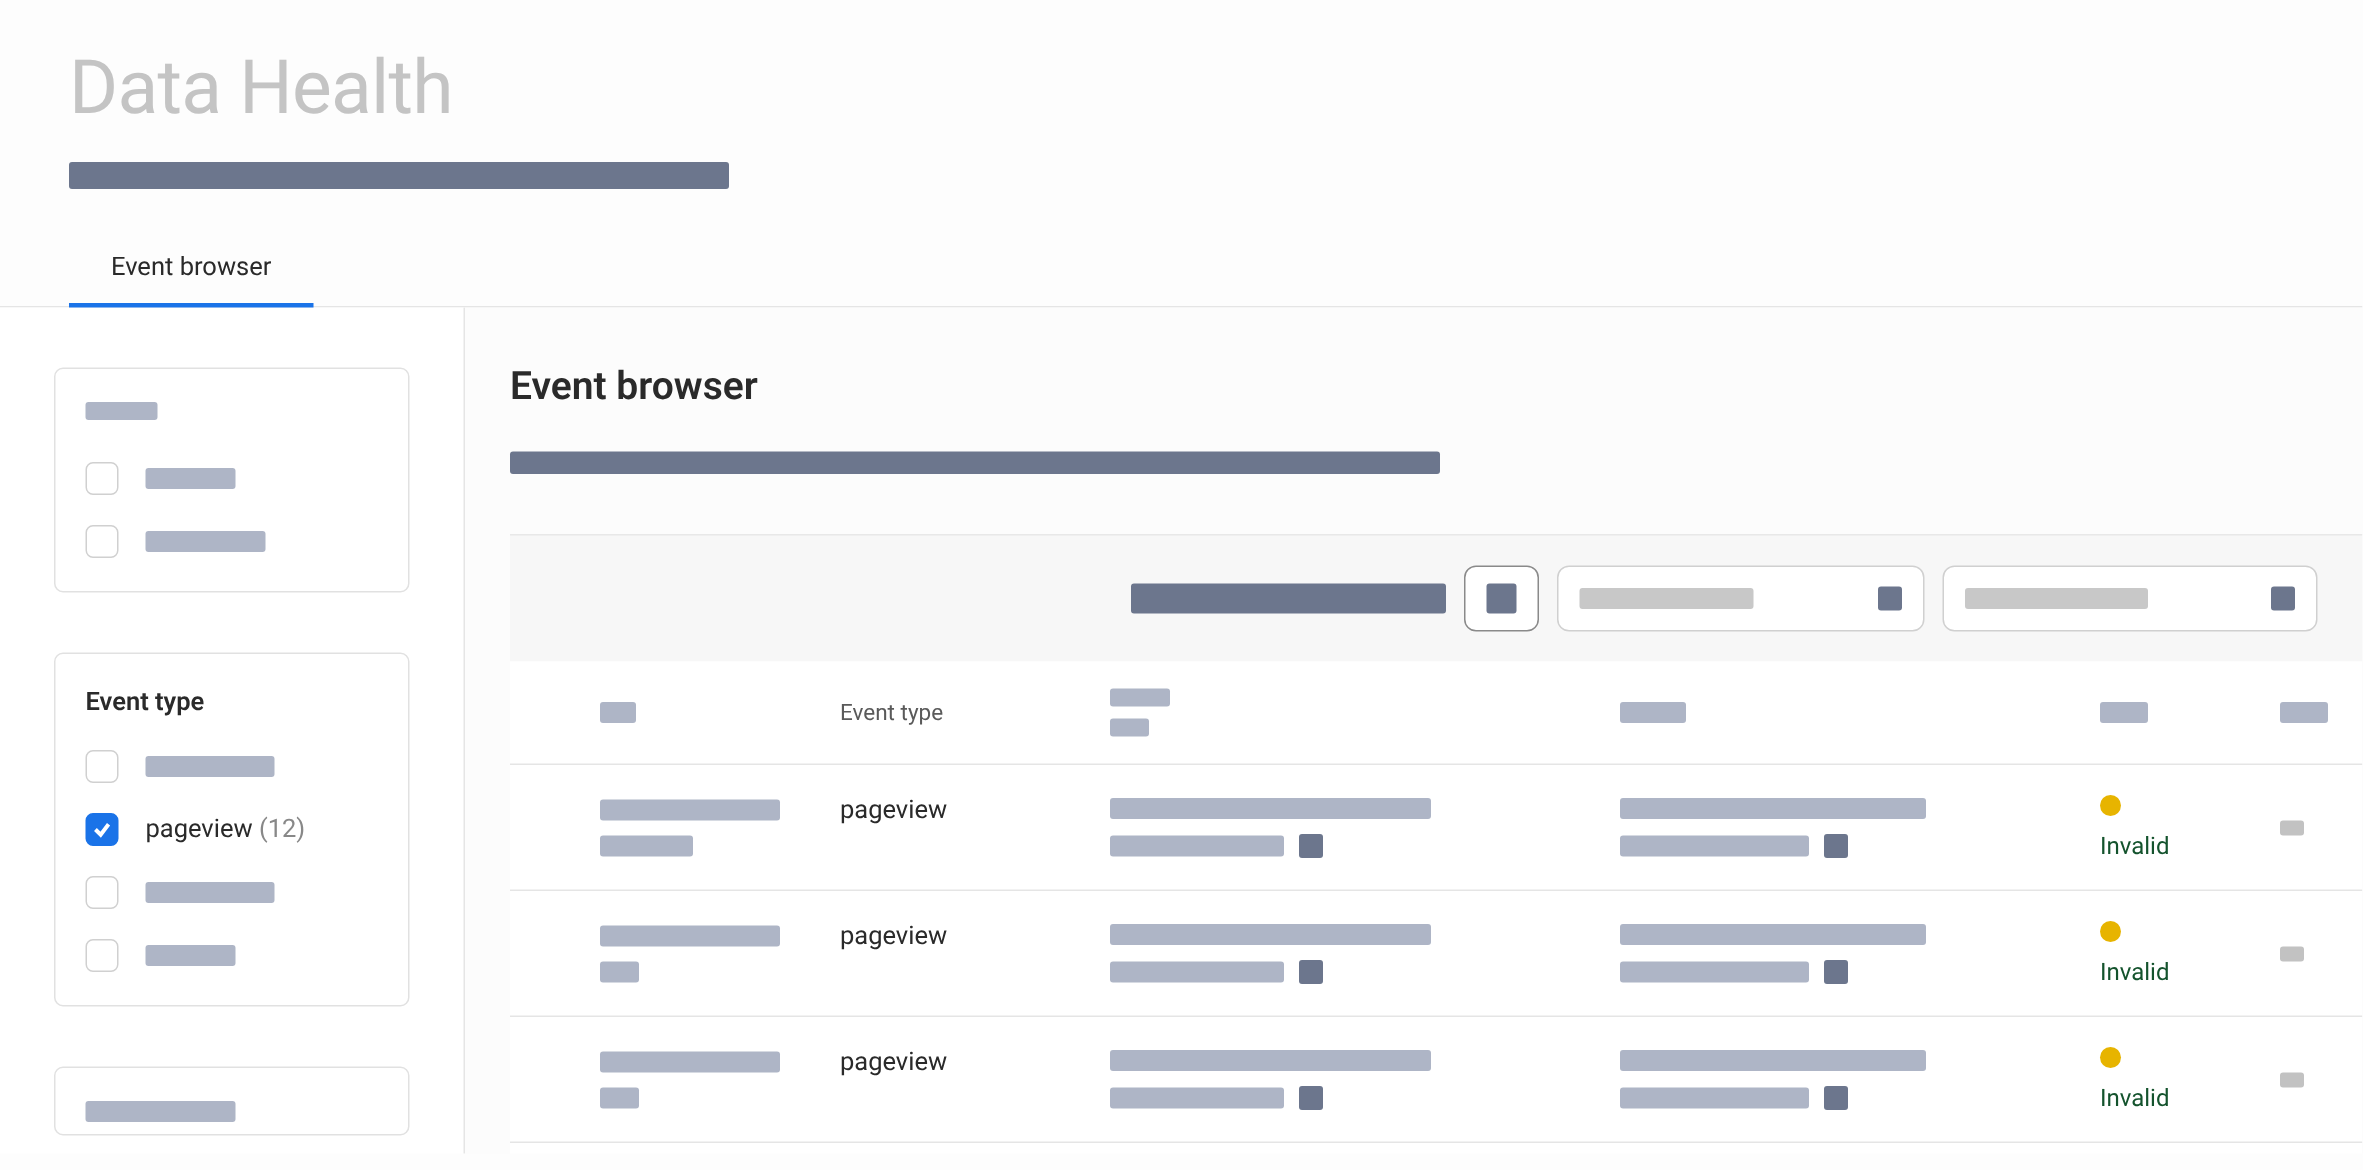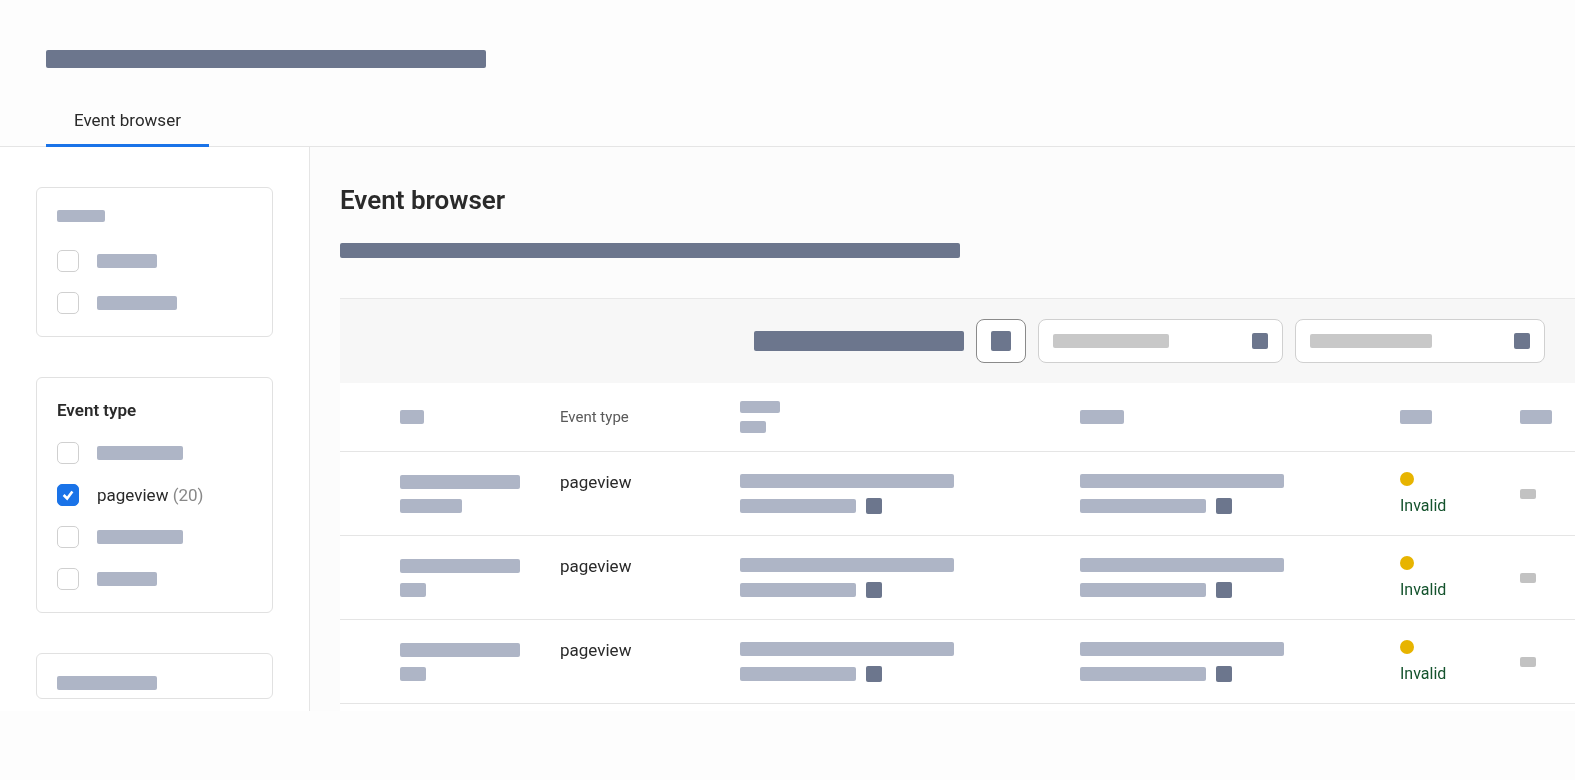--- a/index.html
+++ b/index.html
@@ -244,20 +244,21 @@
     width: 16px; height: 10px; background: #c2c2c2; border-radius: 2px;
     align-self: center;
   }
   .th-stack { display:flex; flex-direction:column; gap:8px; }
   .th-stack .ph { width: 40px; height: 12px; }
 </style>
 </head>
 <body>
 
 <div class="page-header">
+  <div class="page-title">Data Health</div>
   <div class="page-subtitle-bar"></div>
 </div>
 
 <div class="tabs-row">
   <div class="tab active">
     <span>Event browser</span>
   </div>
 </div>
 
 <div class="body-wrap">
@@ -291,21 +292,21 @@
       </div>
 
       <div class="filter-row">
         <div class="checkbox checked">
           <svg viewBox="0 0 16 16">
               <polyline points="3,8 7,12 13,4"></polyline>
             </svg>
         </div>
         <span class="filter-label">
           <span>pageview</span>
-          <span class="filter-count">(20)</span>
+          <span class="filter-count">(12)</span>
         </span>
       </div>
 
       <div class="filter-row">
         <div class="checkbox">
           
         </div>
         <div class="filter-label-placeholder" style="width:86px"></div>
       </div>
 

